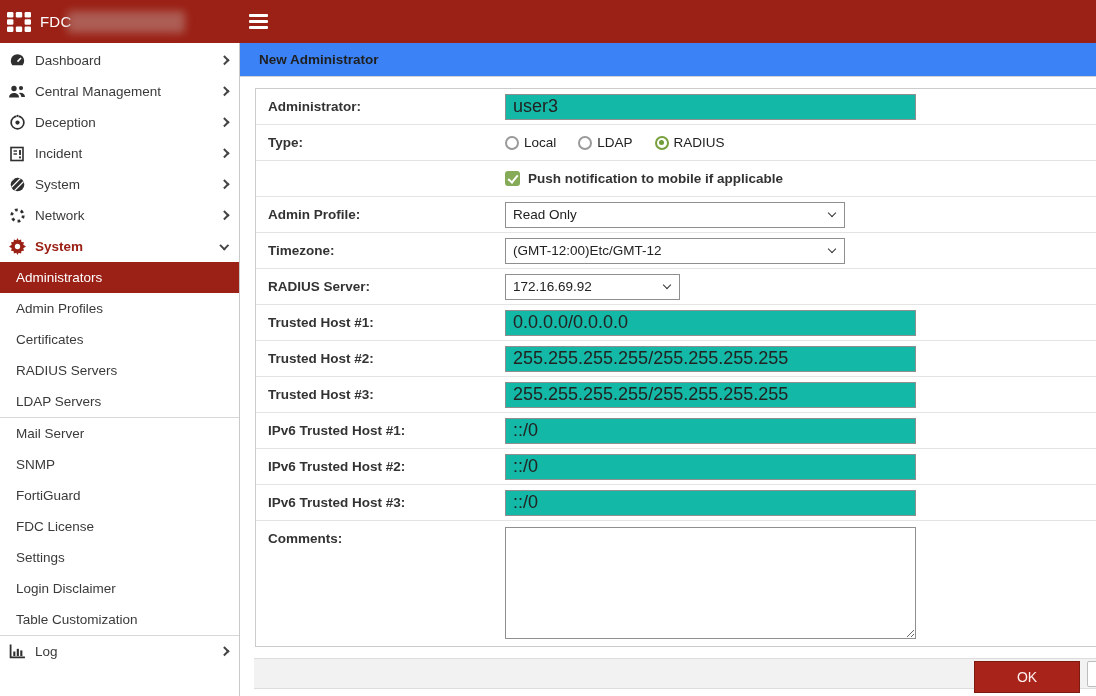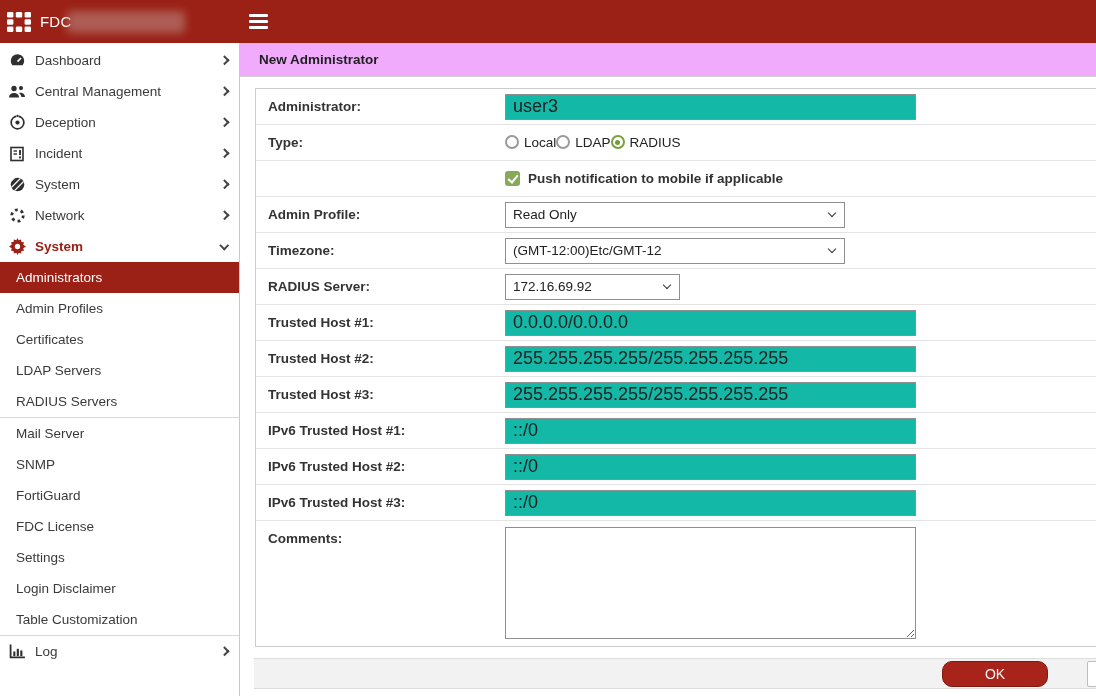--- a/index.html
+++ b/index.html
@@ -31,64 +31,64 @@
   .chev { display:inline-block; width:6.5px; height:6.5px; border:solid #444;
     border-width:0 2px 2px 0; flex-shrink:0; }
   .chev.right { transform:rotate(-45deg); }
   .chev.down  { transform:rotate(45deg); margin-top:-3px; }
   .subitem { height:31px; display:flex; align-items:center; padding-left:16px;
     font-size:13.5px; color:#3a3a3a; cursor:pointer; }
   .subitem.selected { background:#9b2015; color:#fff; }
   .sdivider { height:1px; background:#d8d8d8; }
 
   
-  .titlebar { height:34px; background:#f0abfc; border-bottom:1px solid #d2d2d2;
+  .titlebar { height:34px; background:#3b82f6; border-bottom:1px solid #d2d2d2;
     display:flex; align-items:center; padding-left:19px; font-weight:700;
     font-size:13.5px; color:#1f1f1f; }
 
   
   .formwrap { margin-left:15px; margin-top:11px; border:1px solid #ccc; border-right:none; background:#fff; }
   .frow { display:flex; min-height:36px; border-bottom:1px solid #e4e4e4; align-items:center; }
   .frow:last-child { border-bottom:none; }
   .flabel { width:249px; padding-left:12px; font-weight:700; font-size:13.5px;
     color:#333; flex-shrink:0; }
   .flabel.plain { font-weight:700; }
   .fctrl { flex:1; display:flex; align-items:center; min-width:0; }
   .tinput { width:411px; height:26px; border:1px solid #8f8f8f; padding:0 7px;
     font-family:"Liberation Sans",sans-serif; font-size:18px; color:#222; background:#14b8a6; }
   .select { height:26px; border:1px solid #8f8f8f; background:#fff; display:flex;
     align-items:center; justify-content:space-between; padding:0 9px 0 7px;
     font-size:13.5px; color:#222; cursor:default; }
   .select.lg { width:340px; }
   .select.sm { width:175px; }
   .schev { width:6px; height:6px; border:solid #333; border-width:0 1.6px 1.6px 0;
     transform:rotate(45deg); margin-top:-3px; }
-  .ropt { display:flex; align-items:flex-start; font-size:13.5px;
+  .ropt { display:flex; align-items:center; margin-right:22px; font-size:13.5px;
     color:#222; cursor:pointer; }
   .radio { width:14px; height:14px; border-radius:50%; border:2px solid #9a9a9a;
     background:#fff; margin-right:5px; position:relative; flex-shrink:0; }
   .radio.checked { border-color:#77a03c; }
   .radio.checked::after { content:''; position:absolute; left:2.5px; top:2.5px;
     width:5px; height:5px; border-radius:50%; background:#6f9c36; }
   .cbwrap { display:flex; align-items:center; cursor:pointer; }
   .cb { width:15px; height:15px; border-radius:3px; background:#85aa58; margin-right:8px;
     position:relative; flex-shrink:0; }
   .cb::after { content:''; position:absolute; left:5px; top:1.5px; width:4px; height:8px;
     border:solid #fff; border-width:0 2px 2px 0; transform:rotate(40deg); }
   .cblabel { font-weight:700; font-size:13.5px; color:#333; }
   .frow.comments { align-items:flex-start; }
   .frow.comments .flabel { padding-top:10px; }
   .tarea { width:411px; height:112px; margin:6px 0 7px 0; border:1px solid #8f8f8f;
     resize:both; font-family:"Liberation Sans",sans-serif; font-size:13.5px; padding:4px 6px; }
 
   
   .footer { margin-left:14px; margin-top:11px; height:31px; background:#f2f2f2;
     border-top:1px solid #ddd; border-bottom:1px solid #ddd; position:relative; }
-  .okbtn { position:absolute; right:48px; top:2px; width:106px; height:26px;
-    background:#a8241a; color:#fdf0ee; border:1px solid #7e1a10; border-radius:10px;
+  .okbtn { position:absolute; right:16px; top:2px; width:106px; height:32px;
+    background:#a8241a; color:#fdf0ee; border:1px solid #7e1a10; border-radius:0;
     font-family:"Liberation Sans",sans-serif; font-size:14px; cursor:pointer; }
   .partialbtn { position:absolute; right:-46px; top:2px; width:55px; height:26px;
     background:#fff; border:1px solid #bdbdbd; border-radius:2px; cursor:pointer; }
 </style>
 </head>
 <body>
 
 <div class="topbar">
   <svg class="logo" viewBox="0 0 24 20">
     <g fill="#ffffff">
@@ -210,24 +210,24 @@
     <div class="subitem selected">
       <span>Administrators</span>
     </div>
     <div class="subitem">
       <span>Admin Profiles</span>
     </div>
     <div class="subitem">
       <span>Certificates</span>
     </div>
     <div class="subitem">
+      <span>RADIUS Servers</span>
+    </div>
+    <div class="subitem">
       <span>LDAP Servers</span>
-    </div>
-    <div class="subitem">
-      <span>RADIUS Servers</span>
     </div>
 
     <div class="sdivider"></div>
 
     <div class="subitem">
       <span>Mail Server</span>
     </div>
     <div class="subitem">
       <span>SNMP</span>
     </div>

